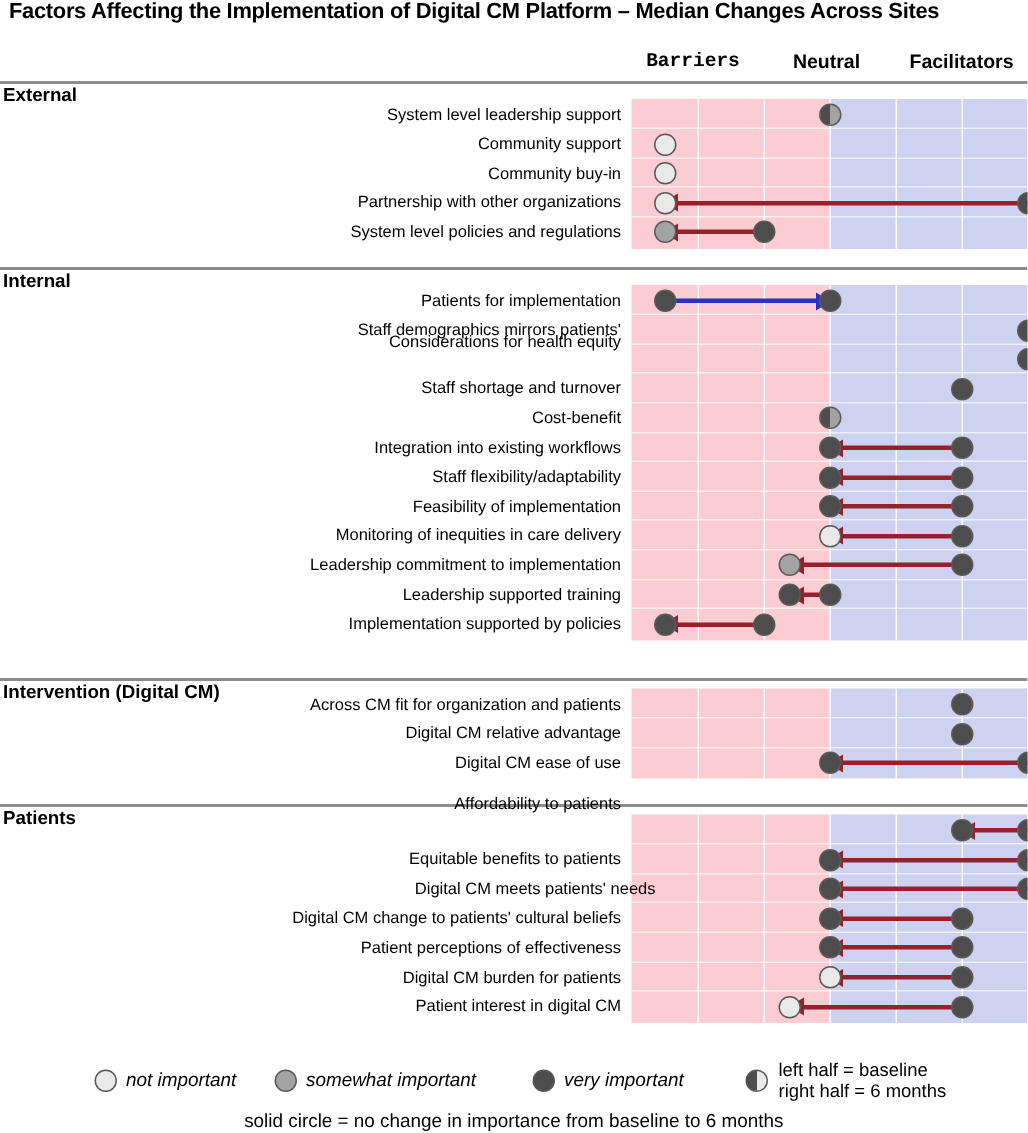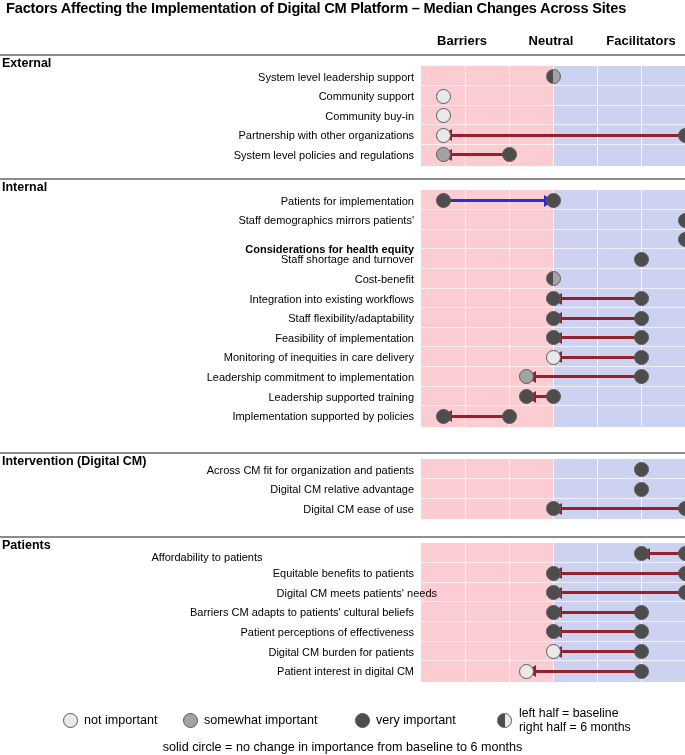--- a/index.html
+++ b/index.html
@@ -57,35 +57,35 @@
   .arrow{position:absolute;height:3px;}
   .arrow.red{background:#96202b;}
   .arrow.blue{background:#2d2ec4;}
   .arrow .head{position:absolute;top:-4.5px;width:0;height:0;
      border-top:6px solid transparent;border-bottom:6px solid transparent;}
   .arrow.red.left .head{left:-1px;border-right:10px solid #96202b;}
   .arrow.blue.right .head{right:-1px;border-left:10px solid #2d2ec4;}
 
   
   .legend{position:absolute;left:0;top:705px;width:685px;}
-  .legend .item{position:absolute;font-size:12.6px;white-space:nowrap;}
+  .legend .item{position:absolute;font-size:12.6px;white-space:nowrap;font-style:italic;}
   .legend .lgdot{position:absolute;width:15px;height:15px;border-radius:50%;
      box-sizing:border-box;border:1px solid #5a5a5a;}
   .legend .two{position:absolute;font-size:12.3px;line-height:13.5px;white-space:nowrap;}
   .legend .note{position:absolute;width:685px;text-align:center;font-size:12.6px;}
 </style>
 </head>
 <body>
 
 <div id="chart">
 
   <div class="title">Factors Affecting the Implementation of Digital CM Platform – Median Changes Across Sites</div>
 
   <div id="colheads">
-      <div class="colhead" style="left: 402px; top: 33px; width: 120px;">Barriers</div>
+      <div class="colhead" style="left: 402px; top: 33px; width: 120px; font-family: Liberation Mono, monospace;">Barriers</div>
       <div class="colhead" style="left: 491px; top: 33px; width: 120px;">Neutral</div>
       <div class="colhead" style="left: 581px; top: 33px; width: 120px;">Facilitators</div>
     </div>
 
   <div id="sections">
       <div class="rule" style="top: 54px;"></div>
       <div class="sectlabel" style="top: 56px;">External</div>
       <div class="band" style="top: 65.7px; height: 100px;">
         <div class="pink"></div>
         <div class="blue"></div>
@@ -140,21 +140,21 @@
         <div class="hl" style="top: 215.6px;"></div>
       </div>
       <div class="rowlabel" style="top: 193.5px;">Patients for implementation</div>
       <div class="arrow blue right" style="left: 443px; width: 110px; top: 199px;">
         <span class="head"></span>
       </div>
       <div class="dot high" style="left: 435.5px; top: 193px;"></div>
       <div class="dot high" style="left: 545.5px; top: 193px;"></div>
       <div class="rowlabel" style="top: 213.1px;">Staff demographics mirrors patients'</div>
       <div class="dot high" style="left: 677.5px; top: 212.6px;"></div>
-      <div class="rowlabel" style="top: 242px; font-weight: bold;">Considerations for health equity</div>
+      <div class="rowlabel" style="top: 221px;">Considerations for health equity</div>
       <div class="dot high" style="left: 677.5px; top: 232.2px;"></div>
       <div class="rowlabel" style="top: 252.3px;">Staff shortage and turnover</div>
       <div class="dot high" style="left: 633.5px; top: 251.8px;"></div>
       <div class="rowlabel" style="top: 271.9px;">Cost-benefit</div>
       <div class="dot half-high-mid" style="left: 545.5px; top: 271.4px;"></div>
       <div class="rowlabel" style="top: 291.5px;">Integration into existing workflows</div>
       <div class="arrow red left" style="left: 553px; width: 88px; top: 297px;">
         <span class="head"></span>
       </div>
       <div class="dot high" style="left: 633.5px; top: 291px;"></div>
@@ -228,39 +228,39 @@
         <div class="gl" style="left: 132px;"></div>
         <div class="gl" style="left: 176px;"></div>
         <div class="gl" style="left: 220px;"></div>
         <div class="hl" style="top: 19.6px;"></div>
         <div class="hl" style="top: 39.2px;"></div>
         <div class="hl" style="top: 58.8px;"></div>
         <div class="hl" style="top: 78.4px;"></div>
         <div class="hl" style="top: 98px;"></div>
         <div class="hl" style="top: 117.6px;"></div>
       </div>
-      <div class="rowlabel" style="top: 550px; text-align: center;">Affordability to patients</div>
+      <div class="rowlabel" style="top: 529px;">Affordability to patients</div>
       <div class="arrow red left" style="left: 641px; width: 44px; top: 552px;">
         <span class="head"></span>
       </div>
       <div class="dot high" style="left: 677.5px; top: 546px;"></div>
       <div class="dot high" style="left: 633.5px; top: 546px;"></div>
       <div class="rowlabel" style="top: 566.1px;">Equitable benefits to patients</div>
       <div class="arrow red left" style="left: 553px; width: 132px; top: 571.6px;">
         <span class="head"></span>
       </div>
       <div class="dot high" style="left: 677.5px; top: 565.6px;"></div>
       <div class="dot high" style="left: 545.5px; top: 565.6px;"></div>
       <div class="rowlabel" style="top: 585.7px; margin-left: 23px;">Digital CM meets patients' needs</div>
       <div class="arrow red left" style="left: 553px; width: 132px; top: 591.2px;">
         <span class="head"></span>
       </div>
       <div class="dot high" style="left: 677.5px; top: 585.2px;"></div>
       <div class="dot high" style="left: 545.5px; top: 585.2px;"></div>
-      <div class="rowlabel" style="top: 605.3px;">Barriers CM adapts to patients' cultural beliefs</div>
+      <div class="rowlabel" style="top: 605.3px;">Digital CM change to patients' cultural beliefs</div>
       <div class="arrow red left" style="left: 553px; width: 88px; top: 610.8px;">
         <span class="head"></span>
       </div>
       <div class="dot high" style="left: 633.5px; top: 604.8px;"></div>
       <div class="dot high" style="left: 545.5px; top: 604.8px;"></div>
       <div class="rowlabel" style="top: 624.9px;">Patient perceptions of effectiveness</div>
       <div class="arrow red left" style="left: 553px; width: 88px; top: 630.4px;">
         <span class="head"></span>
       </div>
       <div class="dot high" style="left: 633.5px; top: 624.4px;"></div>

